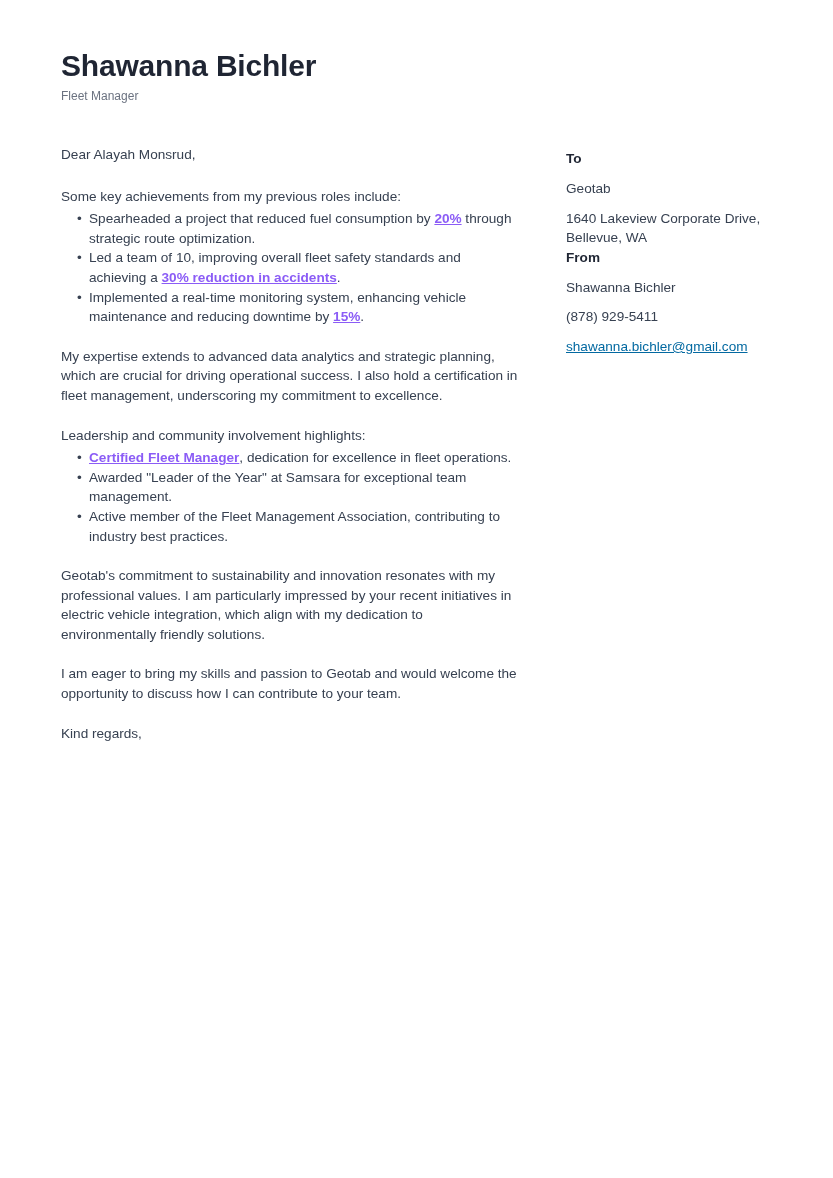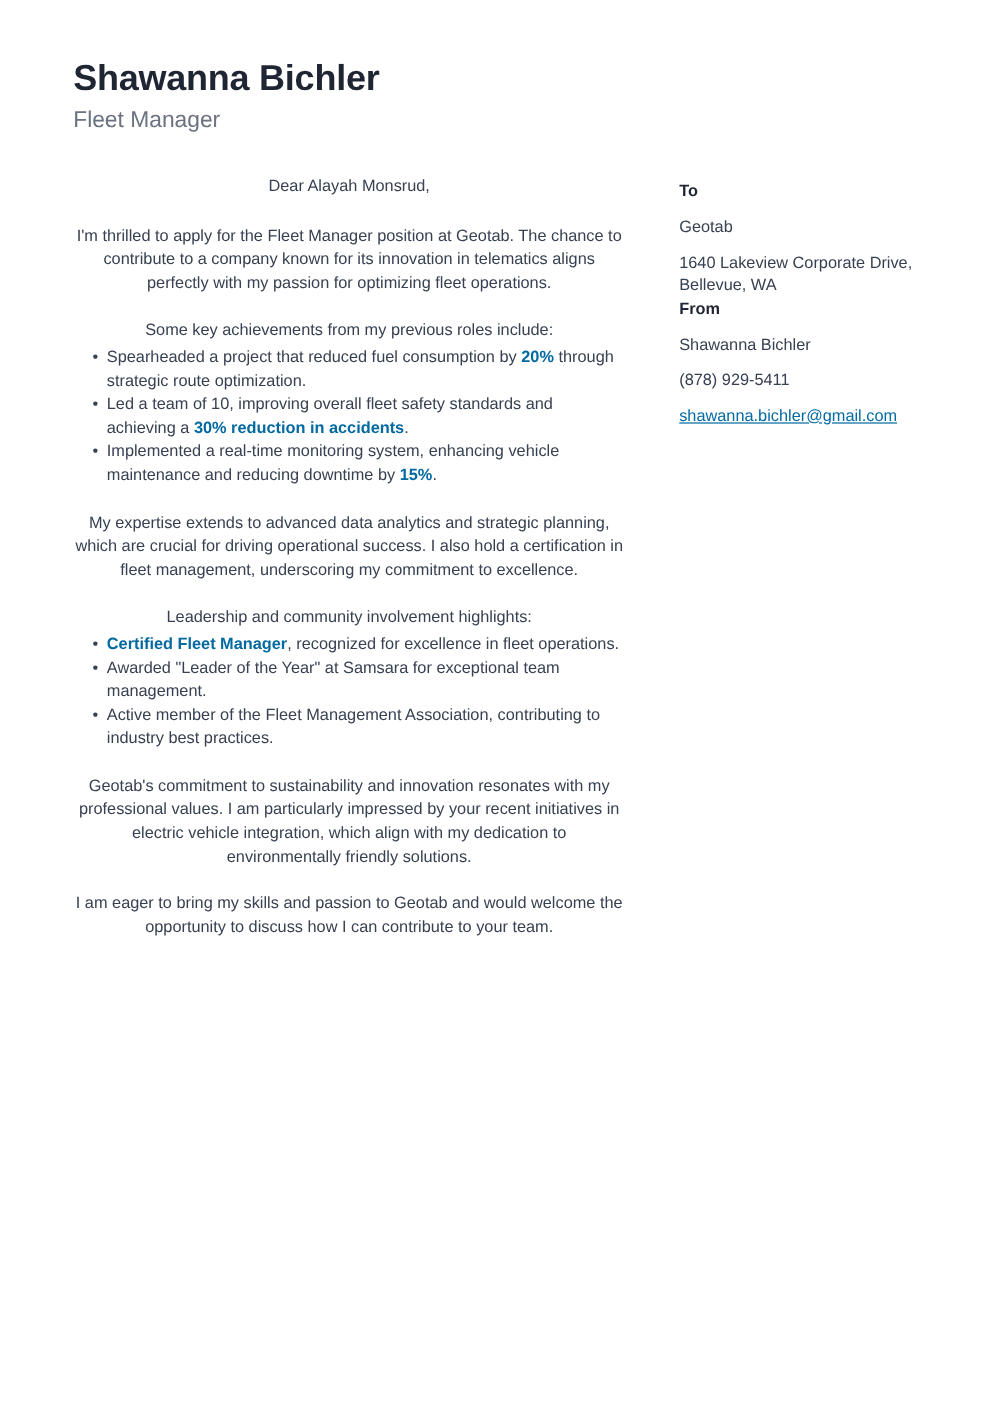--- a/index.html
+++ b/index.html
@@ -32,21 +32,21 @@
   }
   .name {
     font-size: 30px;
     font-weight: bold;
     letter-spacing: -0.2px;
     color: #1f2533;
     line-height: 1.2;
     margin: 0;
   }
   .job-title {
-    font-size: 19px;
+    font-size: 12px;
     color: #6b7280;
     margin-top: 5px;
     line-height: 1.3;
   }
 
   
   .body-wrap {
     position: absolute;
     left: 0;
     top: 145px;
@@ -64,21 +64,20 @@
     top: 4px;
     width: 230px;
   }
 
   
   .para {
     font-size: 13.6px;
     line-height: 19.6px;
     color: #374151;
     margin: 0 0 20px 0;
-    text-align: center;
   }
   .para.salutation {
     margin-bottom: 22px;
   }
   .para.lead-in {
     margin-bottom: 3px;
   }
   .para.closing {
     margin-bottom: 0;
   }
@@ -99,21 +98,22 @@
     content: "\2022";
     position: absolute;
     left: 16px;
     top: 0;
     color: #374151;
     font-size: 13.6px;
     line-height: 19.6px;
   }
   b, strong {
     font-weight: bold;
-    color: #0369a1;
+    color: #8b5cf6;
+    text-decoration: underline;
   }
 
   
   .meta-heading {
     font-size: 13.6px;
     font-weight: bold;
     color: #1f2533;
     line-height: 19px;
     margin: 0 0 11px 0;
   }
@@ -149,45 +149,45 @@
     <div class="name">Shawanna Bichler</div>
     <div class="job-title">Fleet Manager</div>
   </div>
 
   <div class="body-wrap">
 
     <div class="letter-col">
 
       <p class="para salutation">Dear Alayah Monsrud,</p>
 
-      <p class="para">I'm thrilled to apply for the Fleet Manager position at Geotab. The chance to contribute to a company known for its innovation in telematics aligns perfectly with my passion for optimizing fleet operations.</p>
 
 
       <p class="para lead-in">Some key achievements from my previous roles include:</p>
 
       <ul class="bullets">
         <li><span>Spearheaded a project that reduced fuel consumption by </span><b>20%</b><span> through strategic route optimization.</span></li>
         <li><span>Led a team of 10, improving overall fleet safety standards and achieving a </span><b>30% reduction in accidents</b><span>.</span></li>
         <li><span>Implemented a real-time monitoring system, enhancing vehicle maintenance and reducing downtime by </span><b>15%</b><span>.</span></li>
       </ul>
 
       <p class="para">My expertise extends to advanced data analytics and strategic planning, which are crucial for driving operational success. I also hold a certification in fleet management, underscoring my commitment to excellence.</p>
 
       <p class="para lead-in">Leadership and community involvement highlights:</p>
 
       <ul class="bullets">
-        <li><span></span><b>Certified Fleet Manager</b><span>, recognized for excellence in fleet operations.</span></li>
+        <li><span></span><b>Certified Fleet Manager</b><span>, dedication for excellence in fleet operations.</span></li>
         <li><span>Awarded "Leader of the Year" at Samsara for exceptional team management.</span><b></b><span></span></li>
         <li><span>Active member of the Fleet Management Association, contributing to industry best practices.</span><b></b><span></span></li>
       </ul>
 
       <p class="para">Geotab's commitment to sustainability and innovation resonates with my professional values. I am particularly impressed by your recent initiatives in electric vehicle integration, which align with my dedication to environmentally friendly solutions.</p>
 
       <p class="para">I am eager to bring my skills and passion to Geotab and would welcome the opportunity to discuss how I can contribute to your team.</p>
 
+      <p class="para closing">Kind regards,</p>
 
     </div>
 
     <div class="meta-col">
 
       <div class="meta-block">
         <div class="meta-heading">To</div>
         <div class="meta-line">Geotab</div>
         <div class="meta-line">1640 Lakeview Corporate Drive, Bellevue, WA</div>
       </div>

